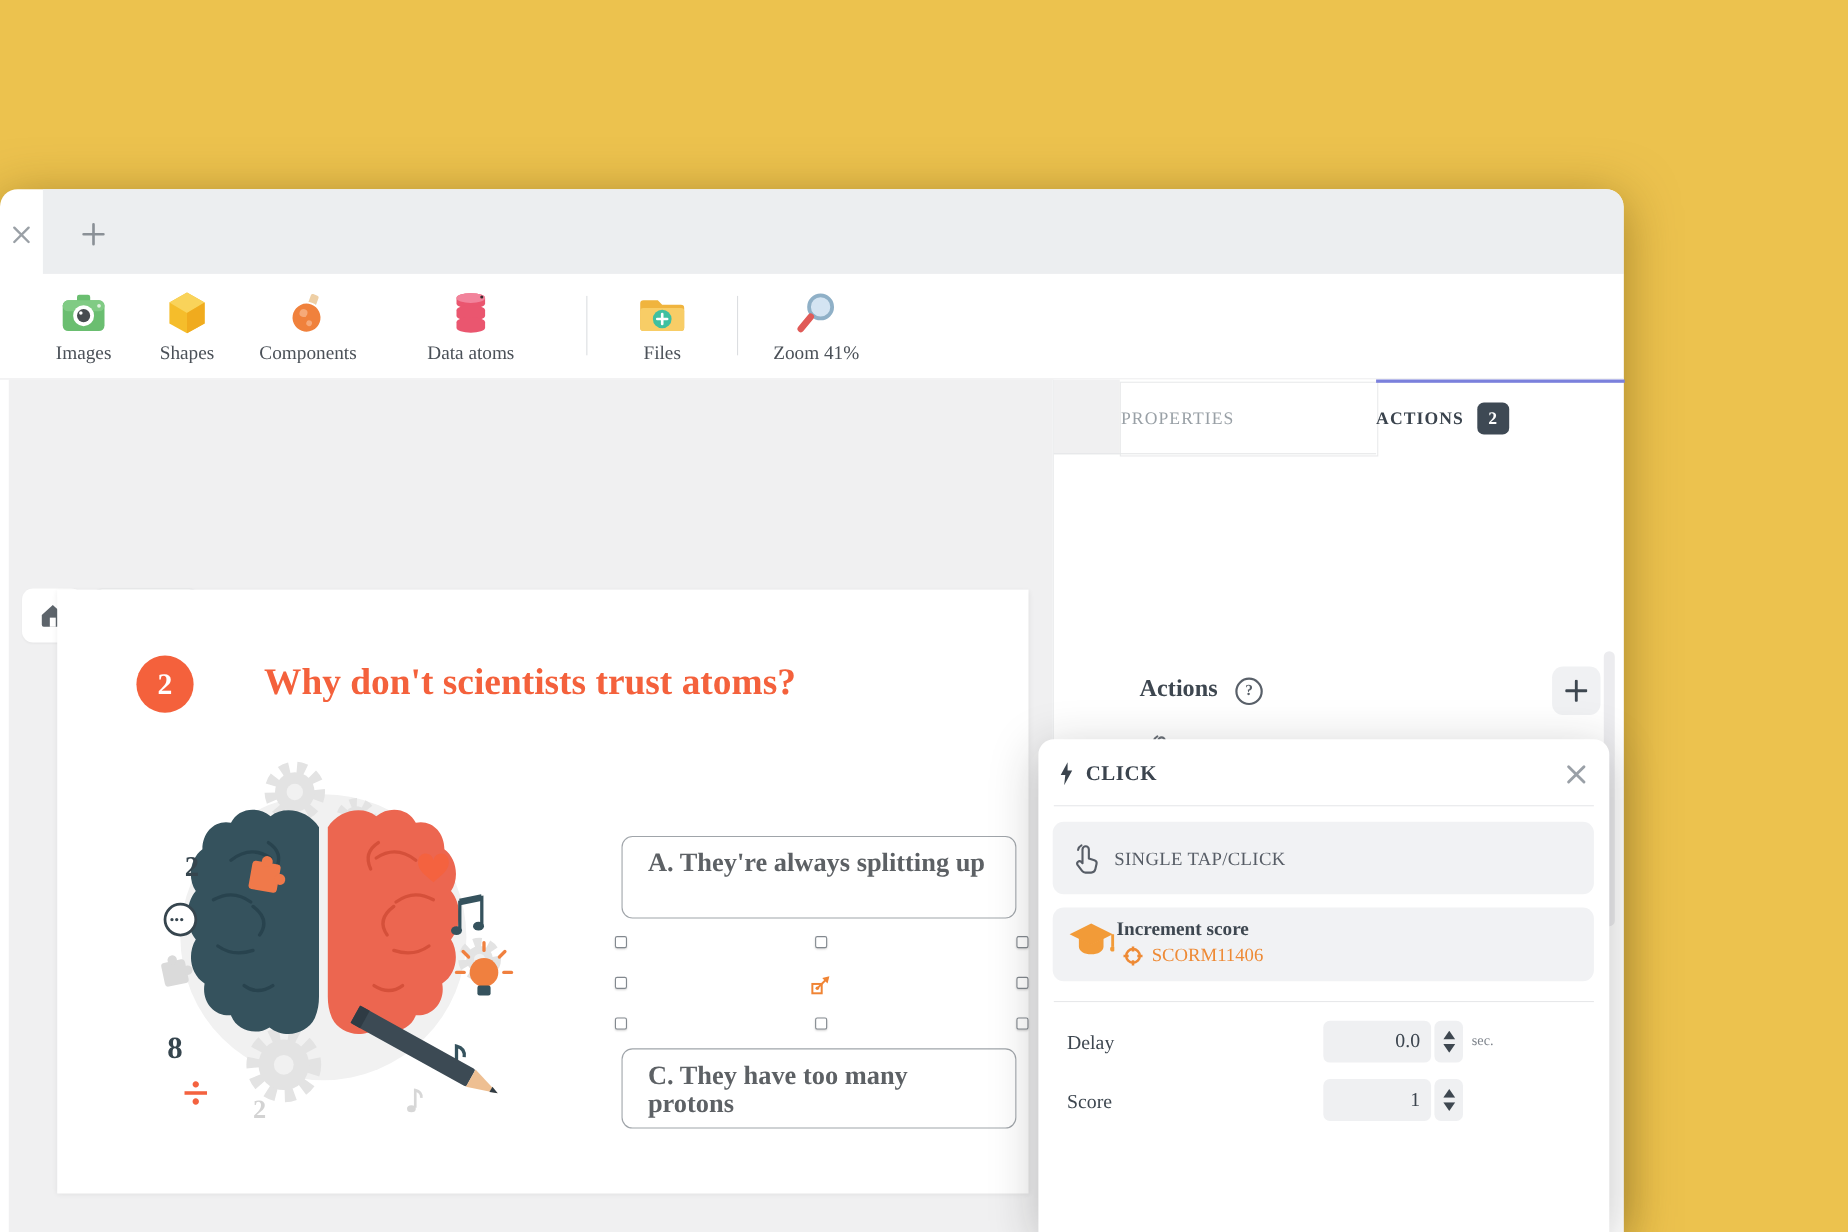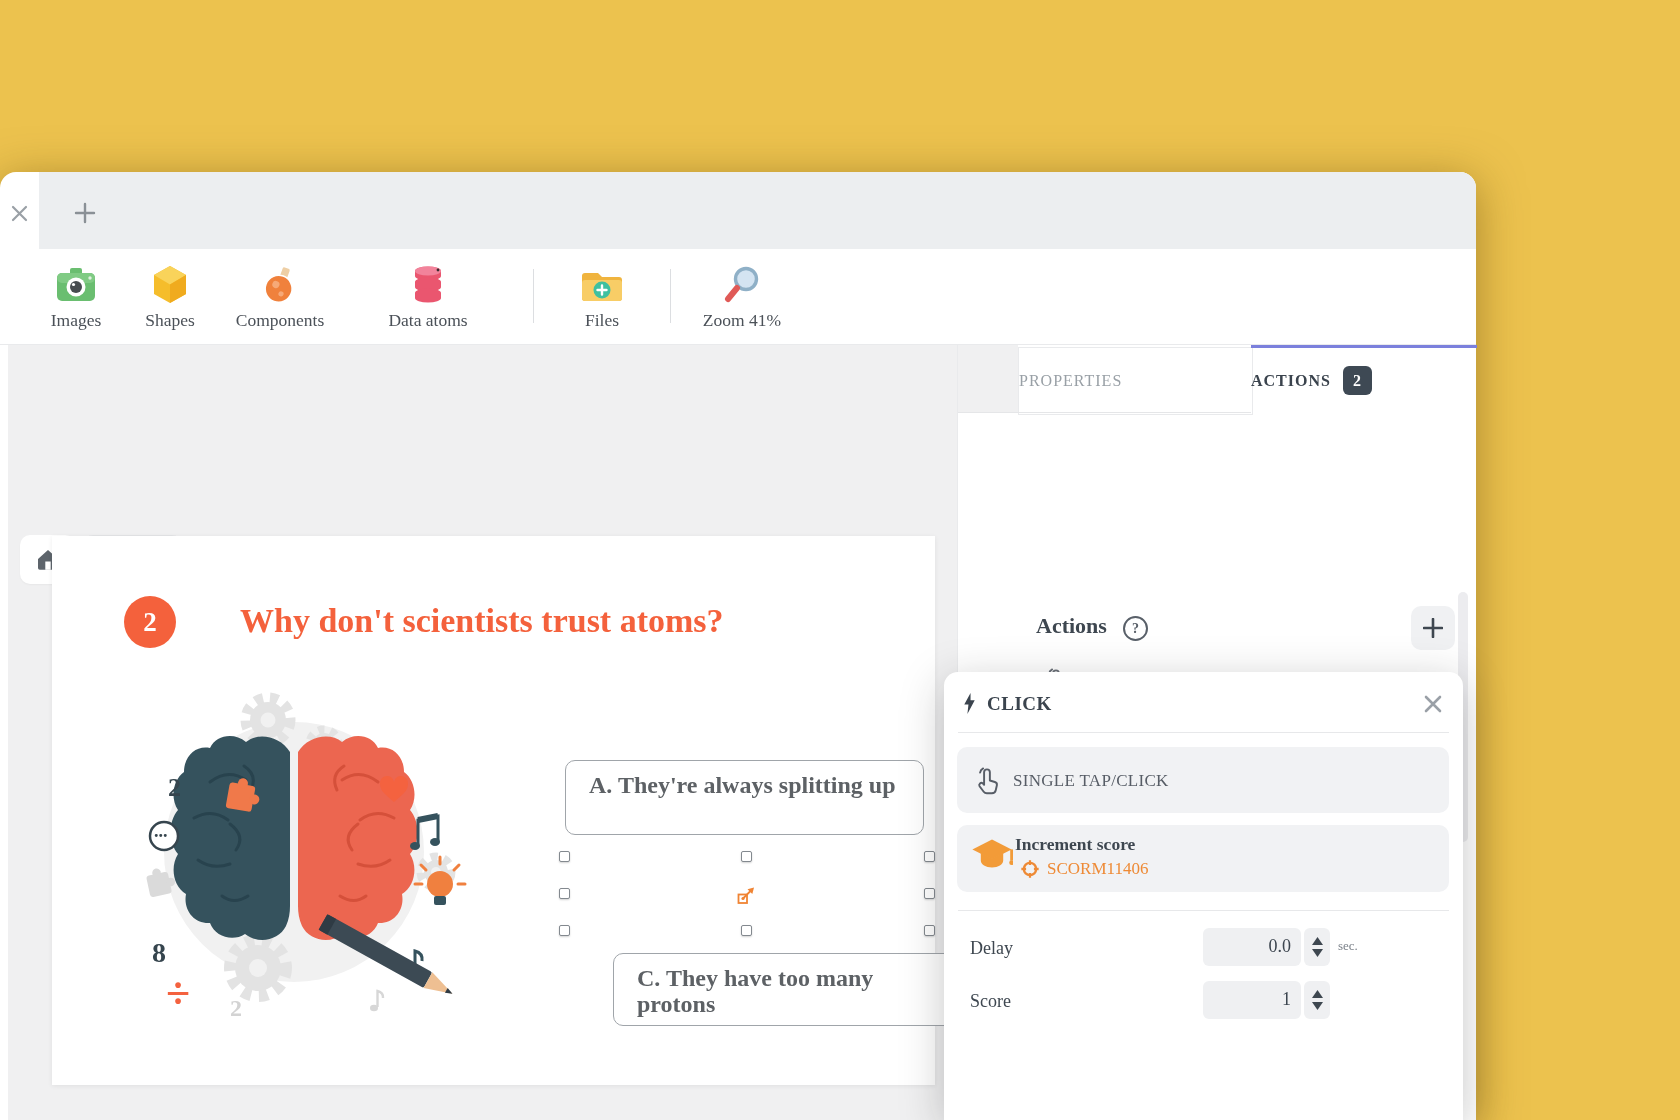--- a/index.html
+++ b/index.html
@@ -360,21 +360,21 @@
   </svg>
 
   <div id="qnum">
       <span>2</span>
     </div>
   <div id="slide-title">Why don't scientists trust atoms?</div>
 
   <div class="answer" style="top:760px;height:75px;white-space:nowrap;">
     <span>A. They're always splitting up</span>
   </div>
-  <div class="answer" style="top:953px;height:73px;margin-left:48px;">
+  <div class="answer" style="top:953px;height:73px;">
     <span style="display:inline-block;width:305px;">C. They have too many protons</span>
   </div>
 
   <div class="hd" style="left:559px;top:851px;"></div>
   <div class="hd" style="left:741px;top:851px;"></div>
   <div class="hd" style="left:924px;top:851px;"></div>
   <div class="hd" style="left:559px;top:888px;"></div>
   <div class="hd" style="left:924px;top:888px;"></div>
   <div class="hd" style="left:559px;top:925px;"></div>
   <div class="hd" style="left:741px;top:925px;"></div>

